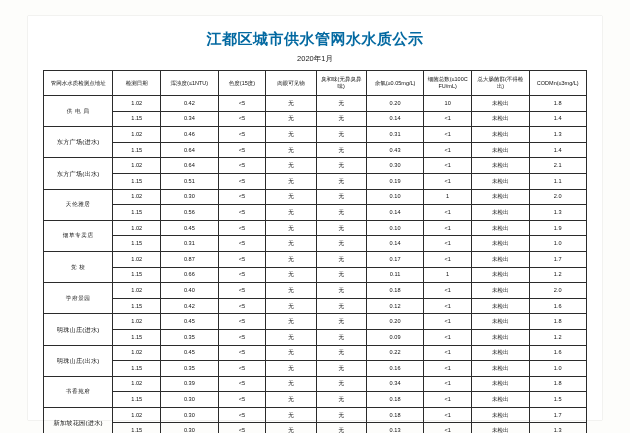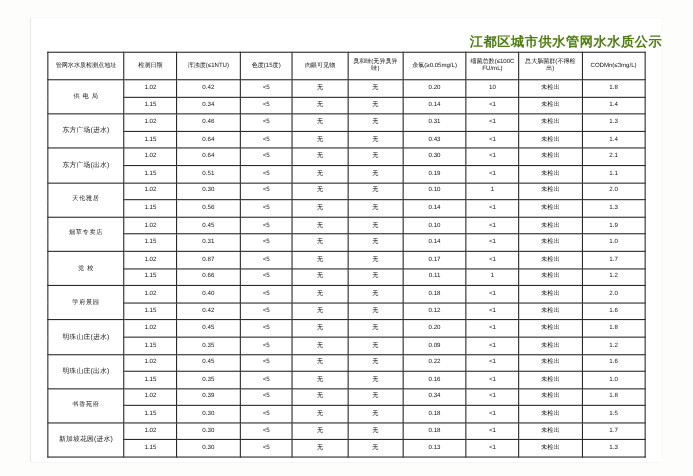--- a/index.html
+++ b/index.html
@@ -25,26 +25,26 @@
   .paper {
     position: absolute;
     left: 28px;
     top: 16px;
     width: 574px;
     height: 404px;
     background: #ffffff;
     box-shadow: 0 0 1px rgba(0,0,0,0.25);
   }
   .doc-title {
-    text-align: right;
-    font-size: 12px;
+    text-align: center;
+    font-size: 15px;
     font-weight: bold;
     letter-spacing: 0.5px;
     margin-top: 14px;
-    color: #4d7c0f;
+    color: #0369a1;
   }
   .doc-subtitle {
     text-align: center;
     font-size: 7.5px;
     margin-top: 5px;
     margin-bottom: 6px;
     color: #222;
   }
   table.wq {
     border-collapse: collapse;
@@ -92,20 +92,21 @@
   .col-bact { width: 10%; }
   .col-coli { width: 12%; }
   .col-cod { width: 12%; }
 </style>
 </head>
 <body>
 
 <div class="page">
   <div class="paper">
     <div class="doc-title">江都区城市供水管网水水质公示</div>
+    <div class="doc-subtitle">2020年1月</div>
     <table class="wq">
       <colgroup>
         <col class="col-site">
           <col class="col-date">
           <col class="col-turb">
           <col class="col-color">
         <col class="col-vis">
           <col class="col-odor">
           <col class="col-cl">
           <col class="col-bact">

